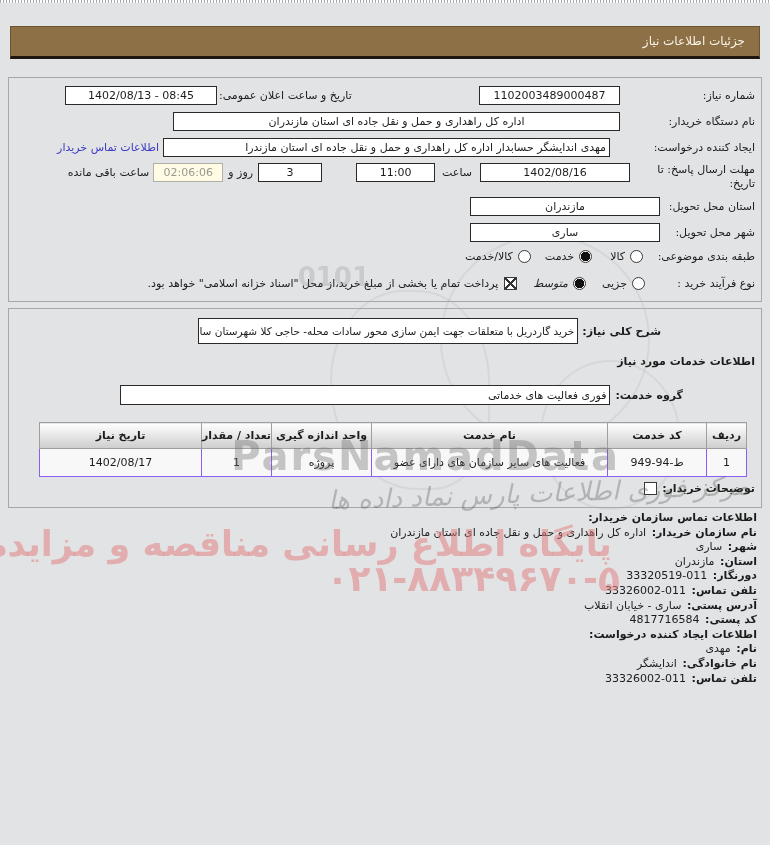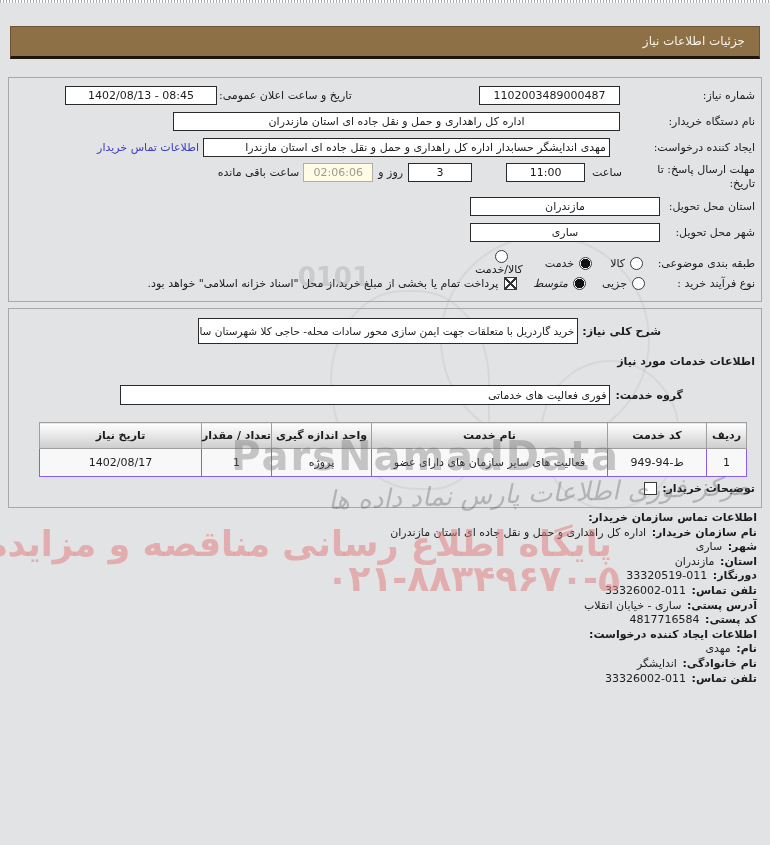--- a/index.html
+++ b/index.html
@@ -115,26 +115,27 @@
     <span class="inp ltr" style="width:152px; margin-right:2px;">1402/08/13 - 08:45</span>
   </div>
 
   <div class="row" style="top:34px;">
     <span class="lbl" style="flex:0 0 135px;">نام دستگاه خریدار:</span>
     <span class="inp" style="width:447px;">اداره کل راهداری و حمل و نقل جاده ای استان مازندران</span>
   </div>
 
   <div class="row" style="top:60px;">
     <span class="lbl" style="flex:0 0 145px;">ایجاد کننده درخواست:</span>
-    <span class="inp rightalign" style="width:407px;">مهدی اندایشگر حسابدار اداره کل راهداری و حمل و نقل جاده ای استان مازندرا</span>
+    <span class="inp rightalign" style="width:447px;">مهدی اندایشگر حسابدار اداره کل راهداری و حمل و نقل جاده ای استان مازندرا</span>
     <span class="link" style="margin-right:4px;">اطلاعات تماس خریدار</span>
   </div>
 
   <div class="row" style="top:85px; align-items:flex-start;">
     <span style="flex:0 0 125px; line-height:14px;">مهلت ارسال پاسخ: تا تاریخ:</span>
+    <span class="inp ltr" style="width:150px;">1402/08/16</span>
     <span class="lbl" style="margin-right:8px; margin-top:3px;">ساعت</span>
     <span class="inp ltr" style="width:79px; margin-right:7px;">11:00</span>
     <span class="inp ltr" style="width:64px; margin-right:34px;">3</span>
     <span class="lbl" style="margin-right:5px; margin-top:3px;">روز و</span>
     <span class="timer ltr" style="margin-right:5px;">02:06:06</span>
     <span class="lbl" style="margin-right:4px; margin-top:3px;">ساعت باقی مانده</span>
   </div>
 
   <div class="row" style="top:119px;">
     <span class="lbl" style="flex:0 0 95px;">استان محل تحویل:</span>
@@ -149,21 +150,21 @@
   <div class="row" style="top:172px;">
     <span class="lbl" style="flex:0 0 112px;">طبقه بندی موضوعی:</span>
     <span class="opt">
       <span class="radio"></span>
       <span>کالا</span>
     </span>
     <span class="opt" style="margin-right:18px;">
       <span class="radio checked"></span>
       <span>خدمت</span>
     </span>
-    <span class="opt" style="margin-right:22px;flex-direction:column;">
+    <span class="opt" style="margin-right:14px;">
       <span class="radio"></span>
       <span>کالا/خدمت</span>
     </span>
   </div>
 
   <div class="row" style="top:199px;">
     <span class="lbl" style="flex:0 0 98px;">نوع فرآیند خرید :</span>
     <span class="opt" style="margin-right:12px;">
       <span class="radio"></span>
       <span>جزیی</span>

